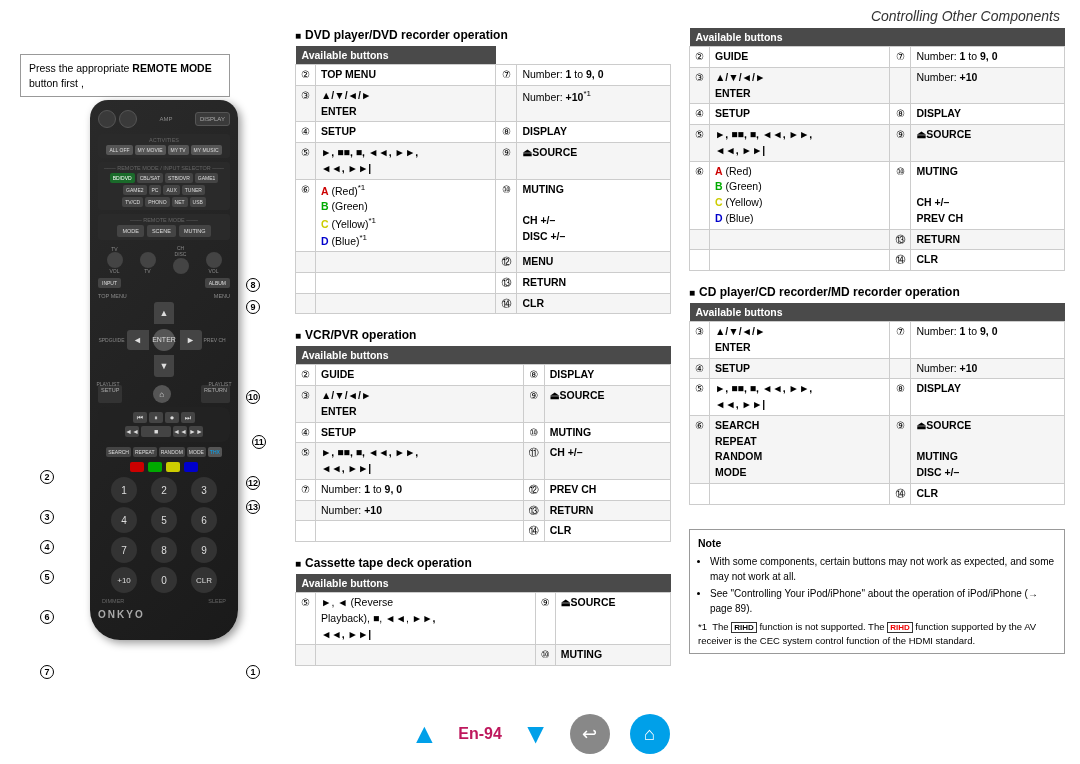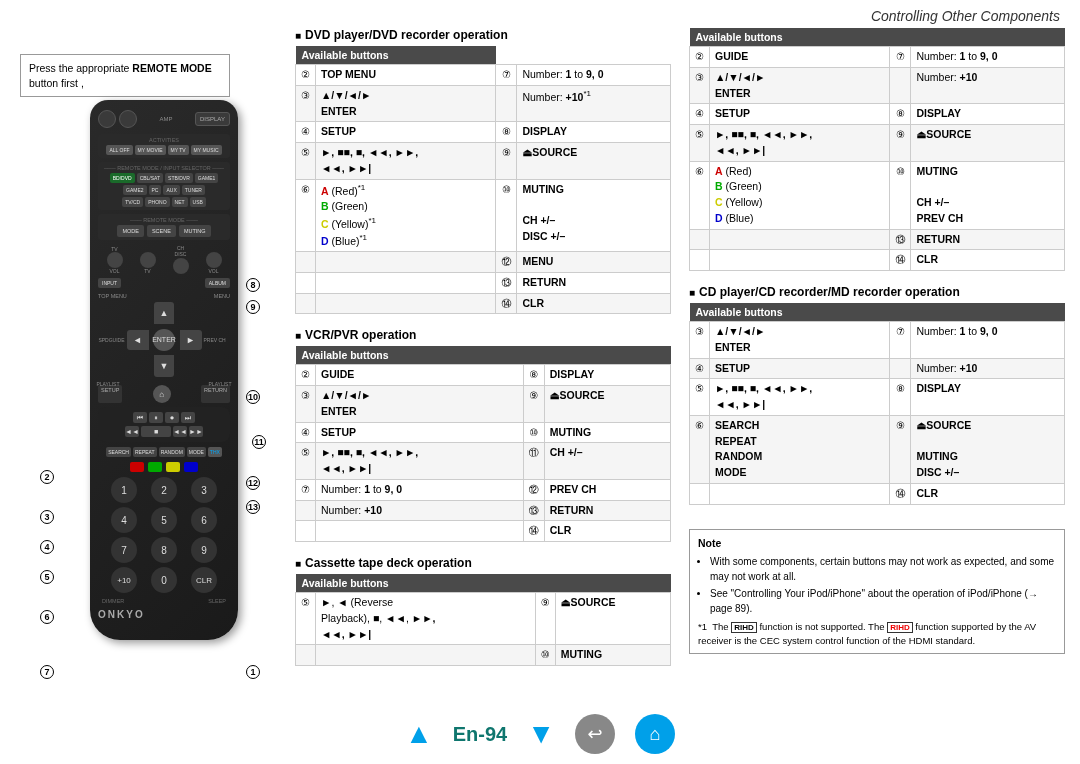--- a/index.html
+++ b/index.html
@@ -160,23 +160,23 @@
       justify-content: center;
       gap: 20px;
     }
 
     .footer-arrow {
       font-size: 28px;
       color: #00a0e9;
     }
 
     .footer-page {
-      font-size: 20px;
+      font-size: 16px;
       font-weight: bold;
-      color: #0f766e;
+      color: #be185d;
     }
 
     .footer-icon {
       width: 40px;
       height: 40px;
       border-radius: 50%;
       background: #00a0e9;
       display: flex;
       align-items: center;
       justify-content: center;

